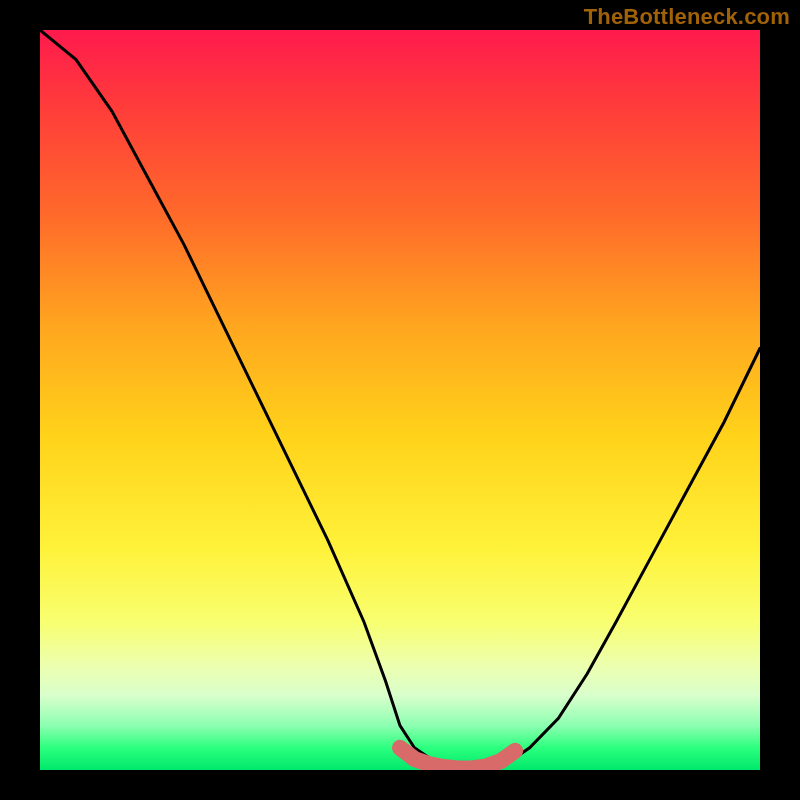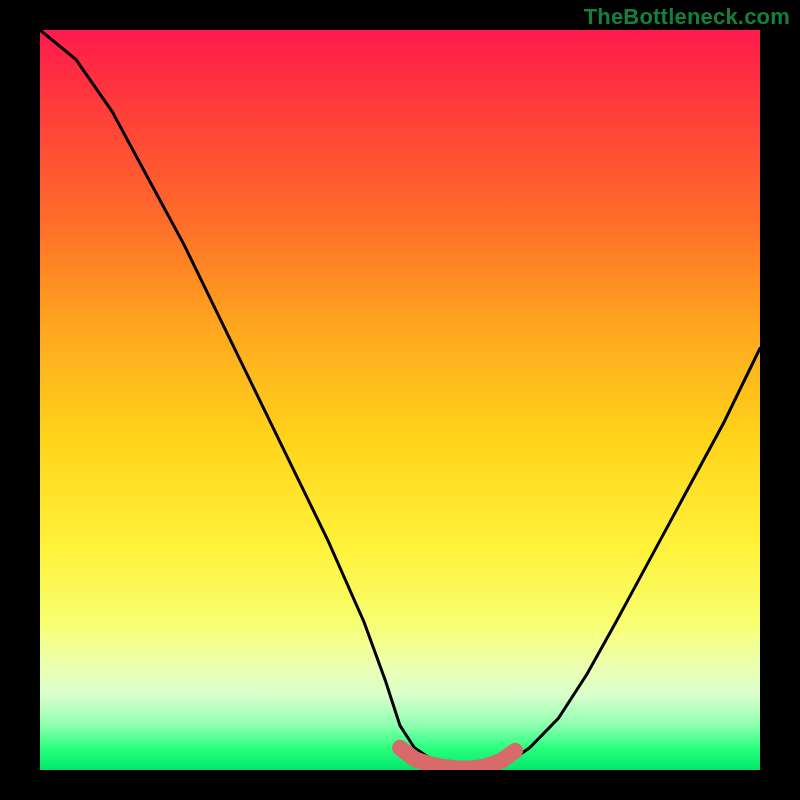--- a/index.html
+++ b/index.html
@@ -14,21 +14,21 @@
   .frame {
     position: relative;
     width: 800px;
     height: 800px;
     background: #000;
   }
   .watermark {
     position: absolute;
     top: 4px;
     right: 10px;
-    color: #15803d;
+    color: #a16207;
     font-size: 22px;
     font-weight: bold;
     letter-spacing: 0.2px;
     z-index: 50;
   }
   .plot-area {
     position: absolute;
     left: 40px;
     top: 30px;
     width: 720px;

